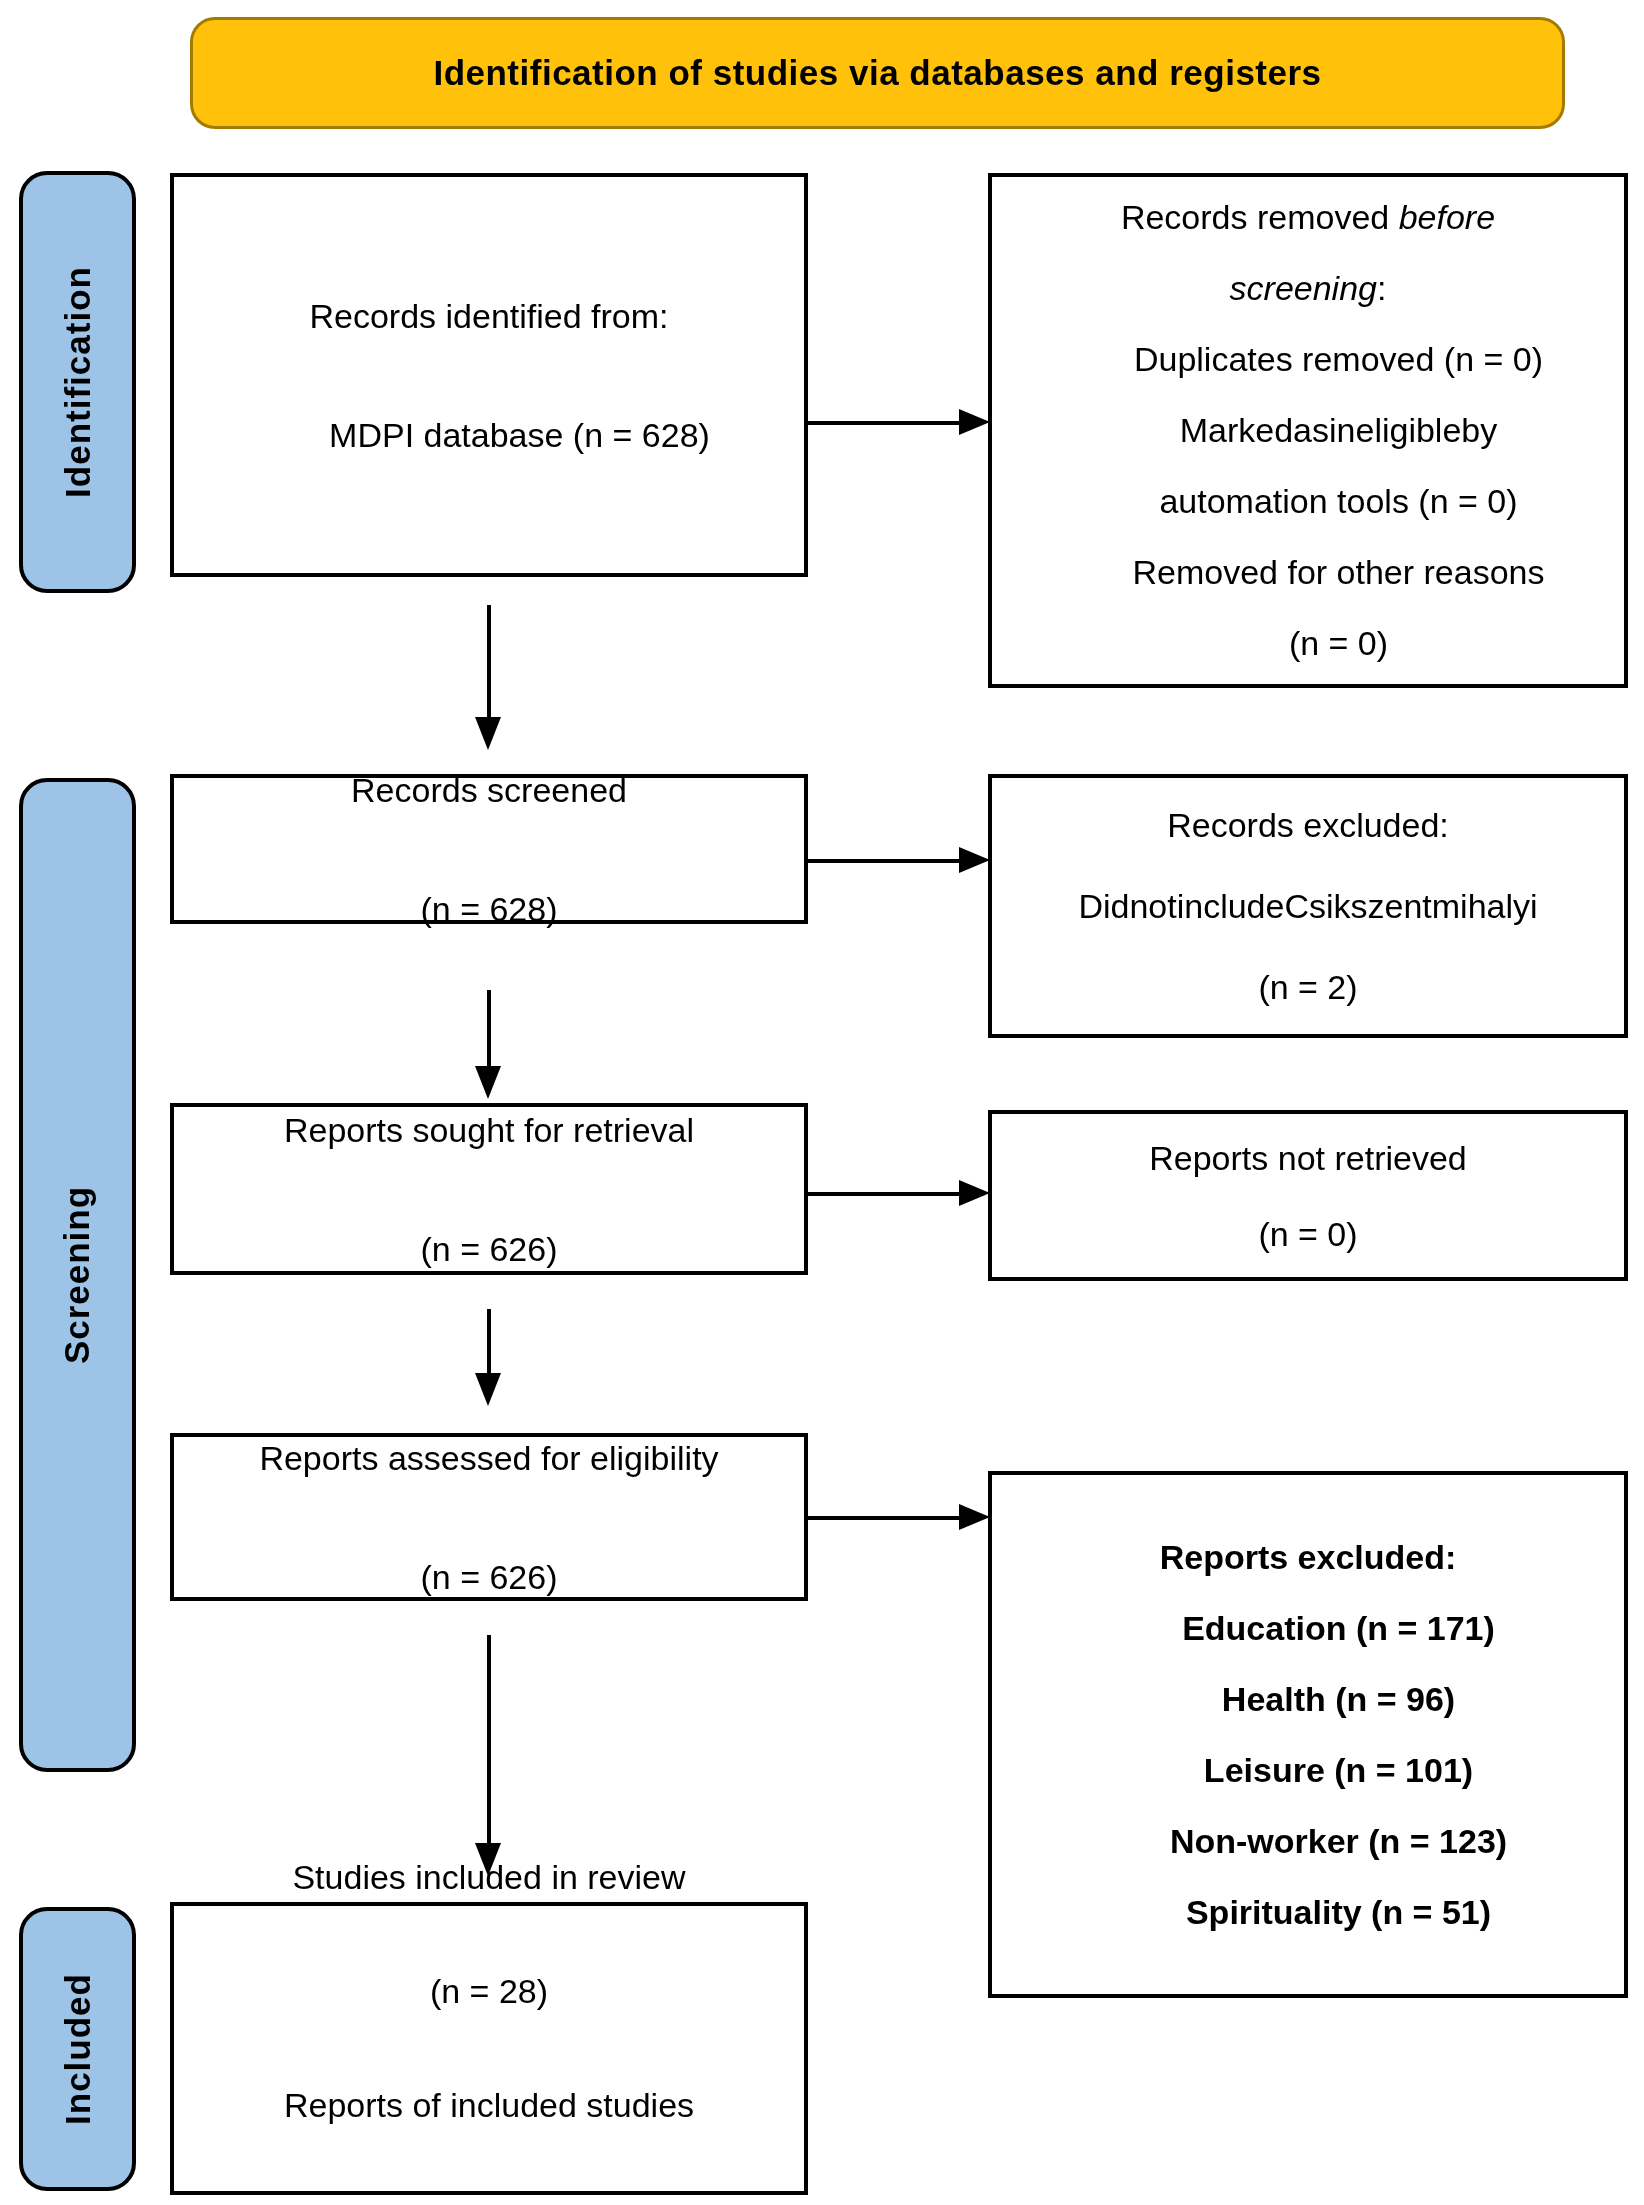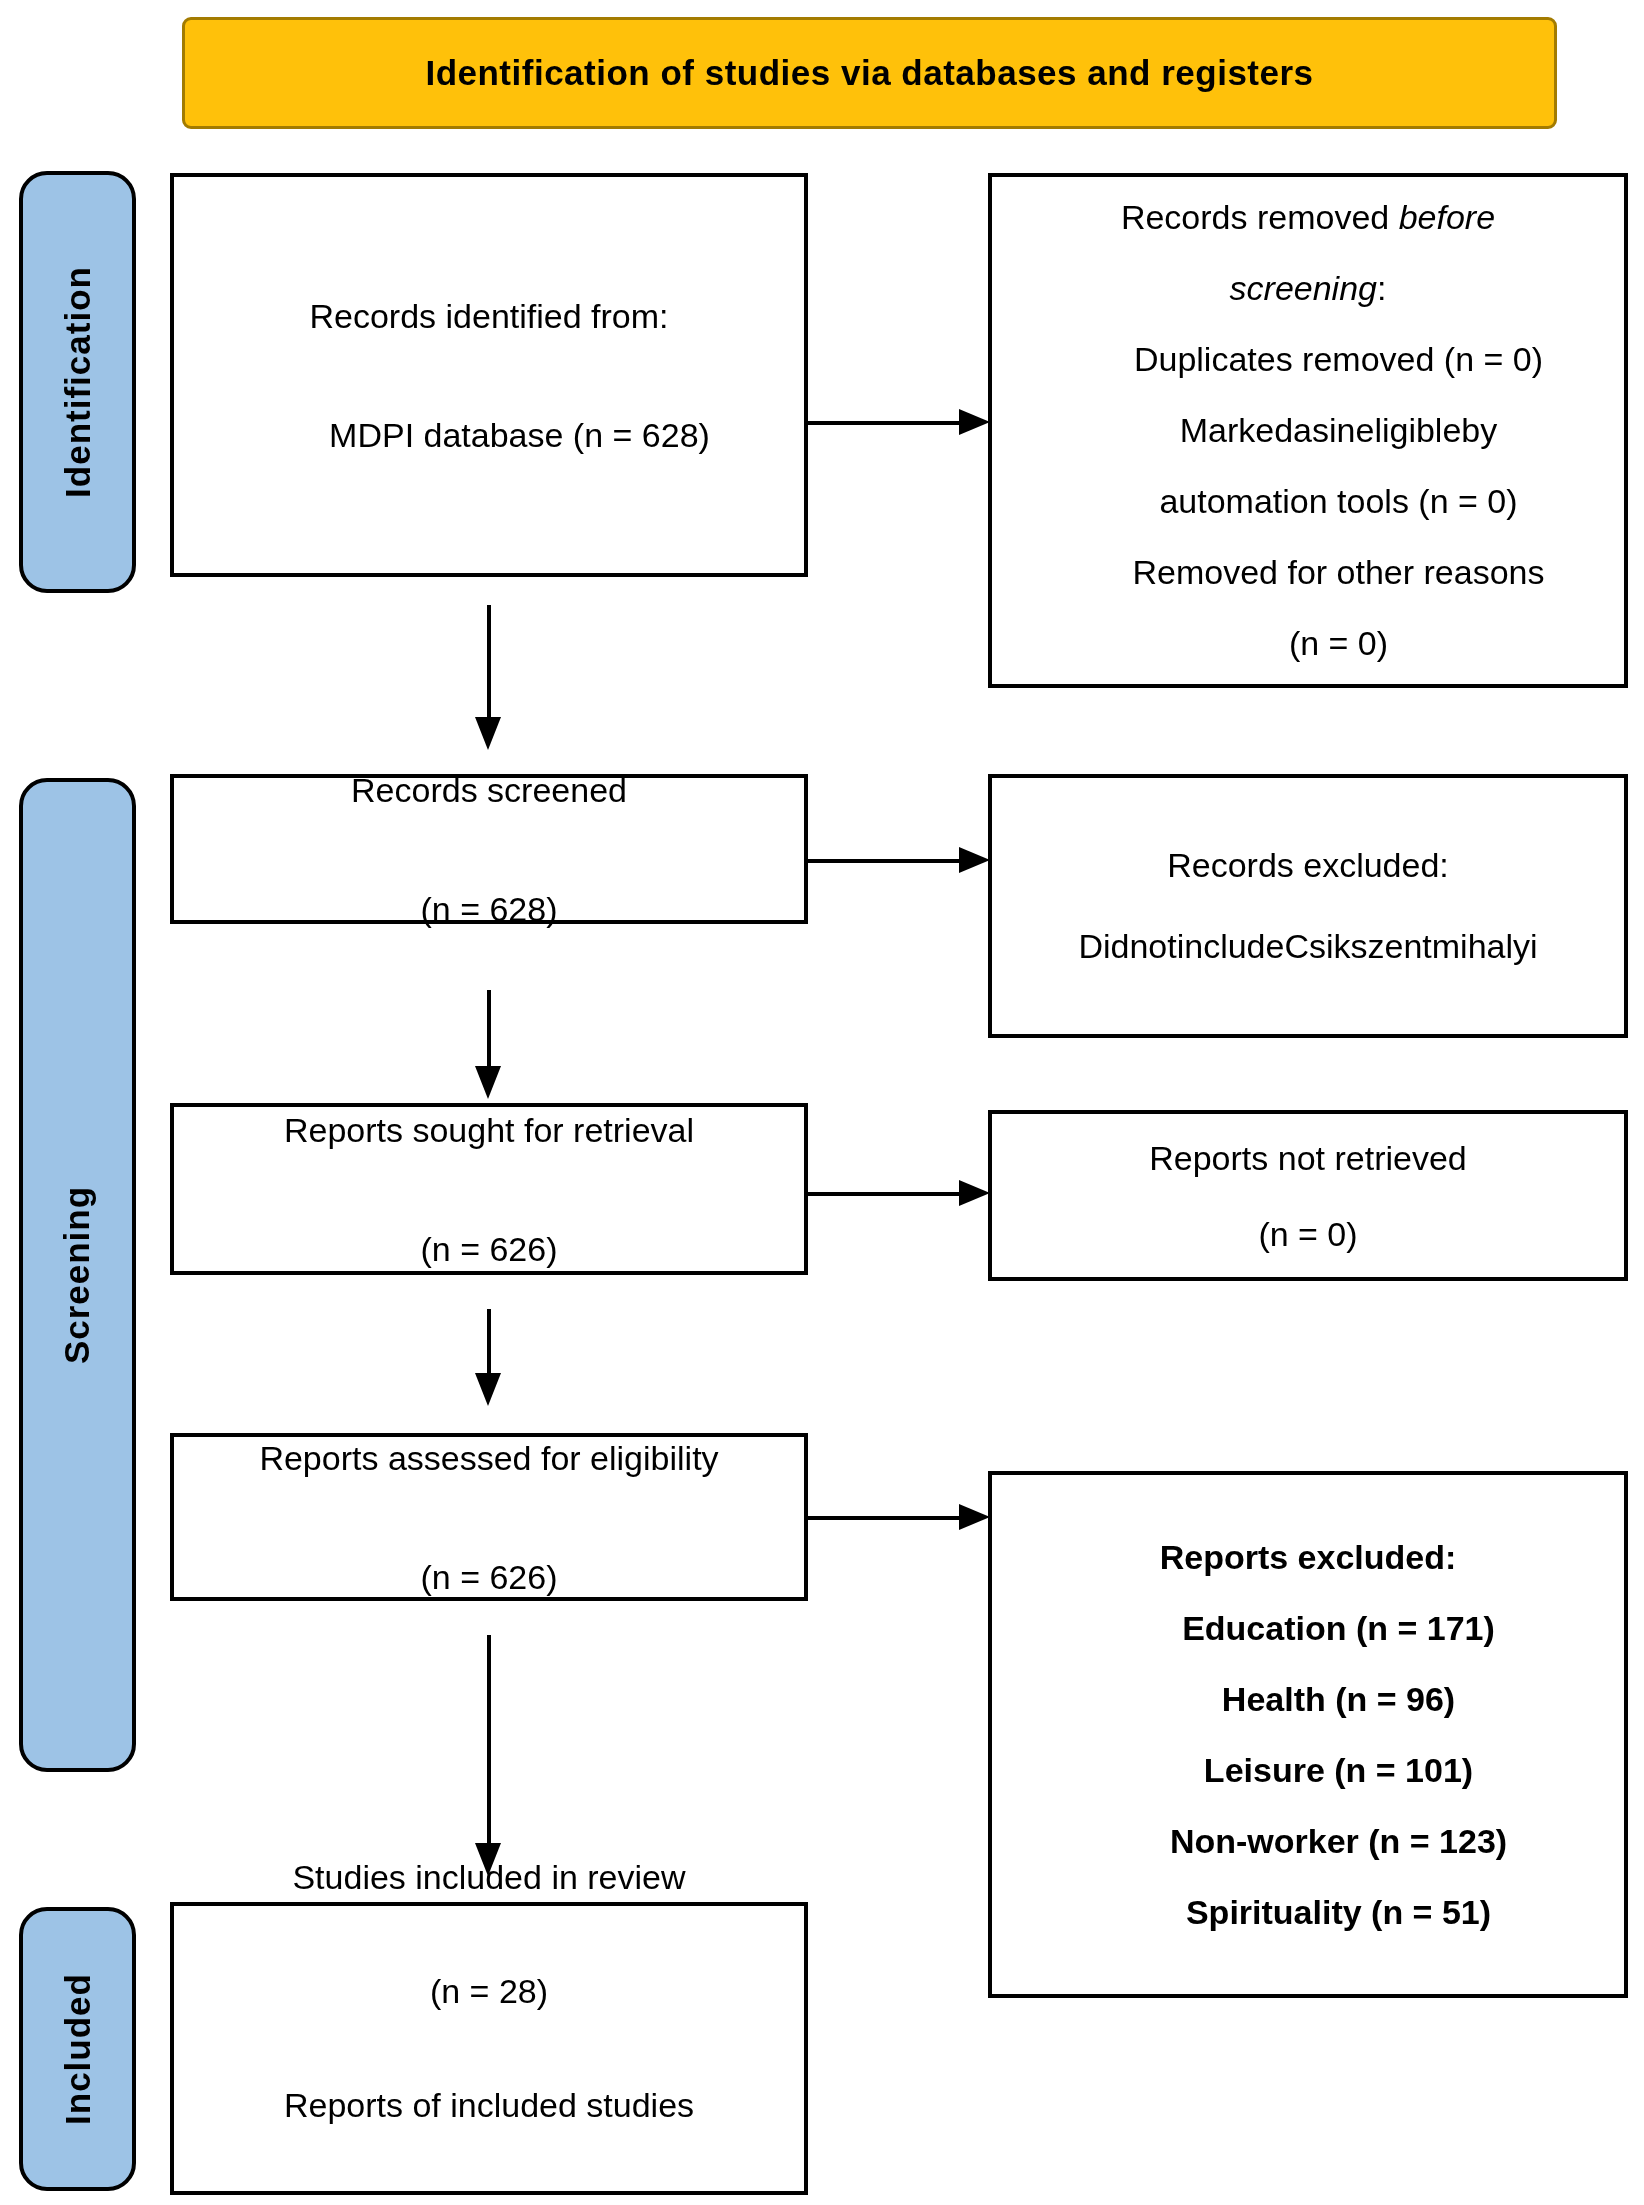--- a/index.html
+++ b/index.html
@@ -13,25 +13,25 @@
     height: 2205px;
     background: #ffffff;
     font-family: "Liberation Sans", sans-serif;
     color: #000000;
     overflow: hidden;
   }
 
   
   .banner {
     position: absolute;
-    left: 182px; top: 16.7px;
+    left: 190px; top: 16.7px;
     width: 1375px; height: 112px;
     background: var(--banner-fill, #FFC10A);
     border: 3px solid var(--banner-border, #A37B00);
-    border-radius: 9px;
+    border-radius: 25px;
     box-sizing: border-box;
     display: flex; align-items: center; justify-content: center;
   }
   .banner-title {
     font-size: 35px;
     font-weight: bold;
     letter-spacing: 0.5px;
     white-space: nowrap;
   }
 
@@ -196,20 +196,21 @@
       <div class="line indent">(n = 0)</div>
     </div>
   <div class="box col-right lh160" id="box-records-excluded">
       <div class="line">Records excluded:</div>
       <div class="line justify">
         <span>Did</span>
         <span>not</span>
         <span>include</span>
         <span>Csikszentmihalyi</span>
       </div>
+      <div class="line">(n = 2)</div>
     </div>
   <div class="box col-right lh150" id="box-not-retrieved">
       <div class="line">Reports not retrieved</div>
       <div class="line">(n = 0)</div>
     </div>
   <div class="box col-right lh140" id="box-reports-excluded">
       <div class="line">Reports excluded:</div>
       <div class="line indent">Education (n = 171)</div>
       <div class="line indent">Health (n = 96)</div>
       <div class="line indent">Leisure (n = 101)</div>

